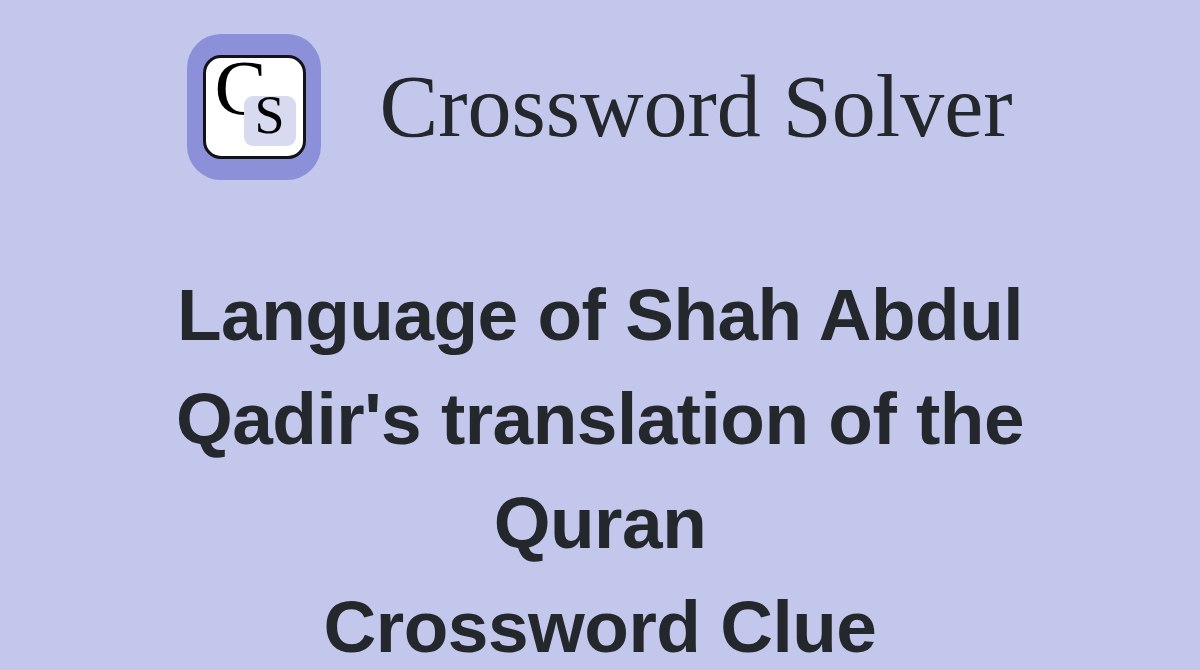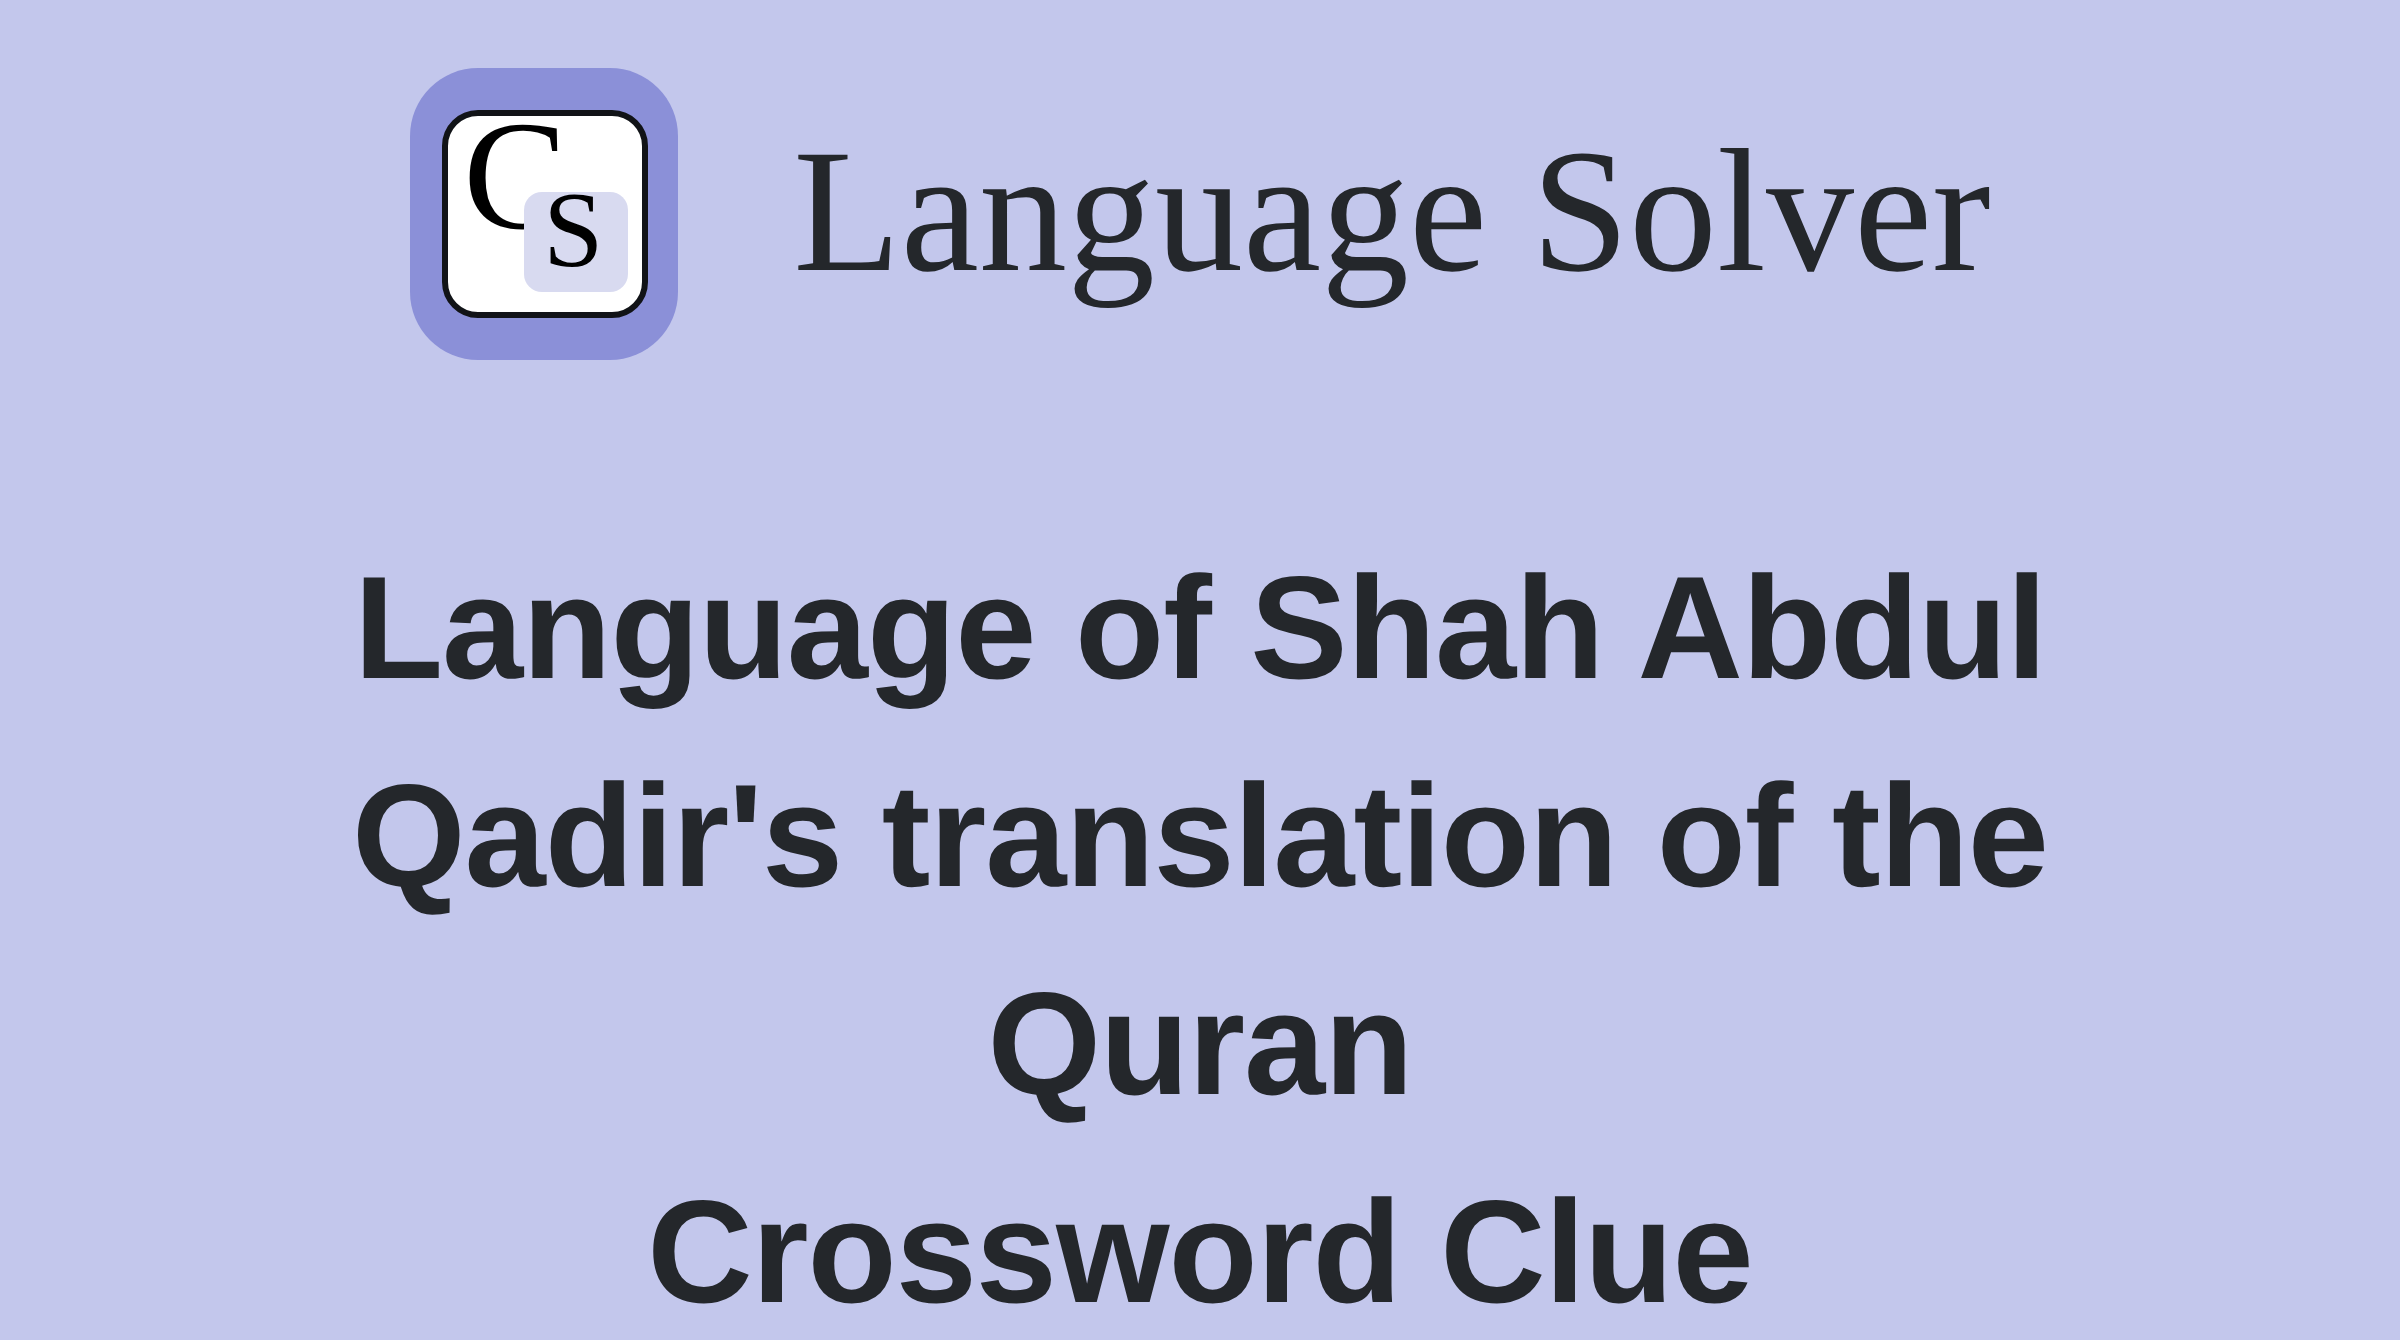--- a/index.html
+++ b/index.html
@@ -130,21 +130,21 @@
 
     <div class="brand-logo">
       <div class="logo-tile">
         <span class="logo-letter-c">C</span>
         <span class="logo-sub-tile">
           <span class="logo-letter-s">S</span>
         </span>
       </div>
     </div>
 
-    <div class="brand-title">Language Solver</div>
+    <div class="brand-title">Crossword Solver</div>
 
   </div>
 
   <h1 class="clue-heading">
     <span>Language of Shah Abdul Qadir's translation of the Quran</span>
     <span class="clue-line-break">Crossword Clue</span>
   </h1>
 
 </div>
 

